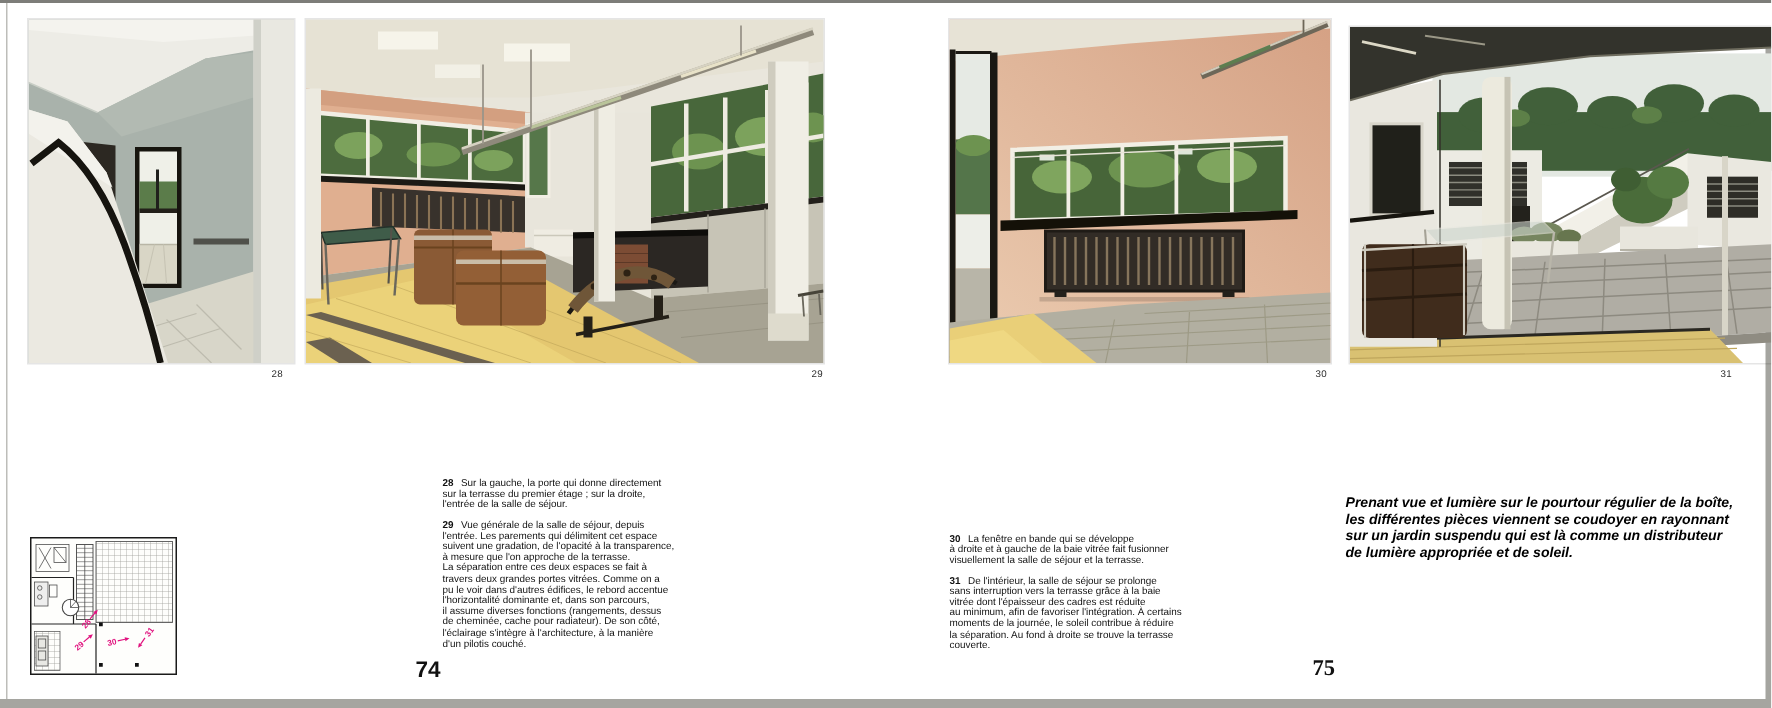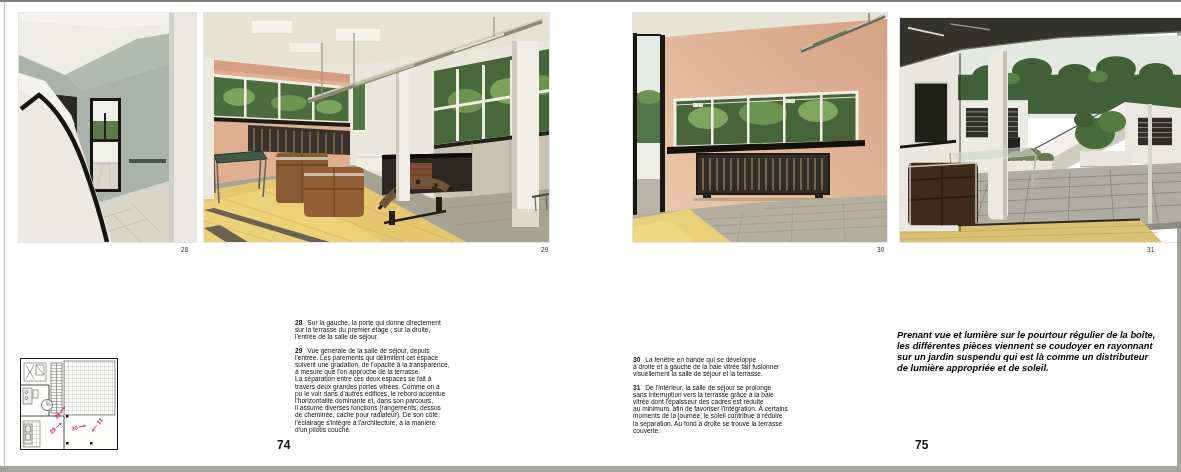--- a/index.html
+++ b/index.html
@@ -11,23 +11,23 @@
   .edge-bottom{left:0;top:466px;width:1181px;height:6px;background:#a5a5a0;}
   .edge-right{left:1177px;top:18px;width:4px;height:448px;background:#a5a5a0;}
   .photo{position:absolute;display:block;outline:1px solid rgba(0,0,0,0.10);}
   .photo-num{position:absolute;font-size:6.5px;color:#2b2b2b;letter-spacing:.2px;}
   .caption{position:absolute;font-size:6.6px;line-height:7.2px;color:#111;width:238px;}
   .caption p{margin:0 0 6px 0;}
   .cap-num{font-weight:bold;margin-right:5px;}
   .cap-text{white-space:pre-line;}
   .pullquote{position:absolute;left:897px;top:330px;width:285px;font-weight:bold;
              font-style:italic;font-size:9.4px;line-height:10.9px;color:#000;white-space:pre-line;}
-  .folio{position:absolute;font-weight:bold;font-size:12px;color:#111;}
+  .folio{position:absolute;font-weight:bold;font-size:15px;color:#111;}
   #folio74{left:277px;top:438px;}
-  #folio75{left:915px;top:438px;}
+  #folio75{left:875px;top:438px;font-family:Liberation Serif, serif;}
   #photo28{left:19px;top:13px;}
   #photo29{left:204px;top:13px;}
   #photo30{left:633px;top:13px;}
   #photo31{left:900px;top:18px;}
   #num28{left:181px;top:246px;}
   #num29{left:541px;top:246px;}
   #num30{left:877px;top:246px;}
   #num31{left:1147px;top:246px;}
   #plan{position:absolute;left:20px;top:358px;}
   #cap-left{left:295px;top:319px;}

